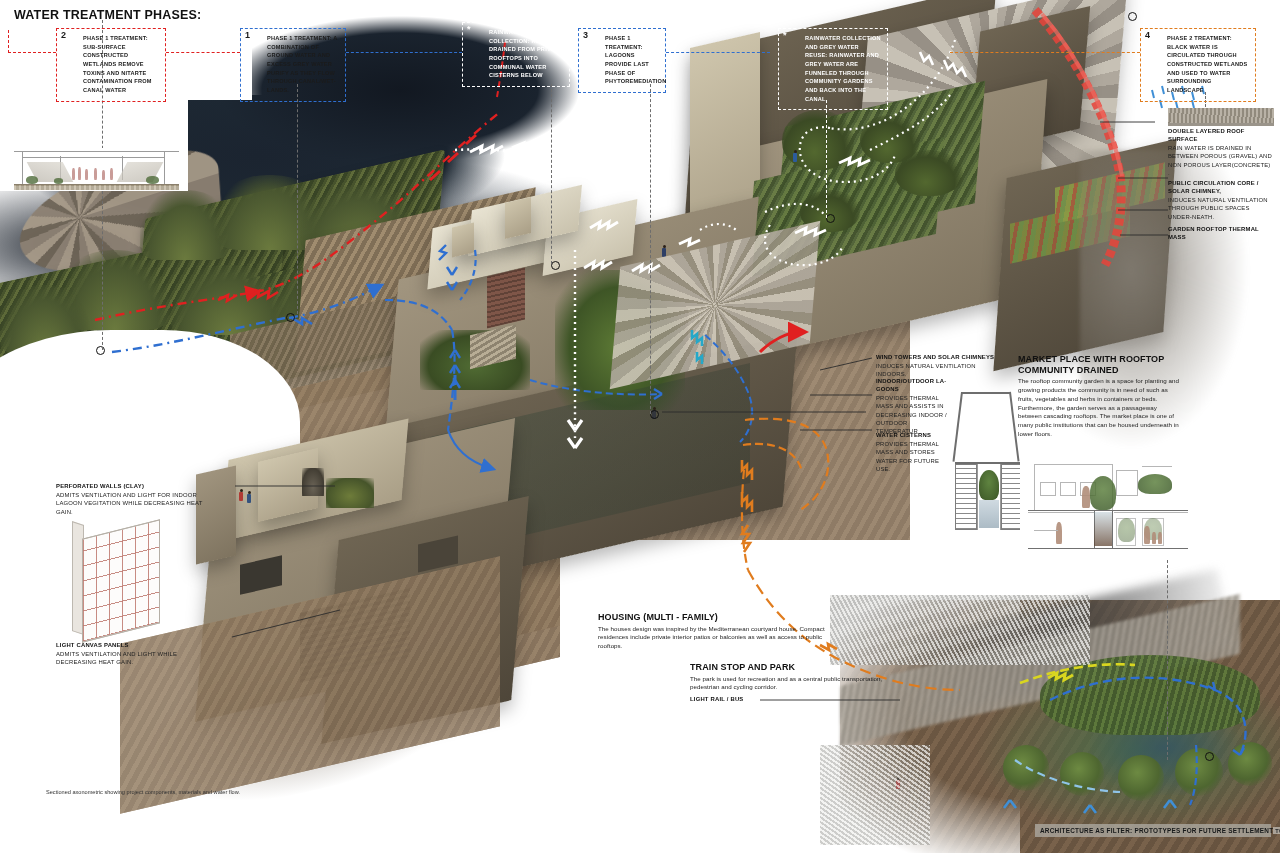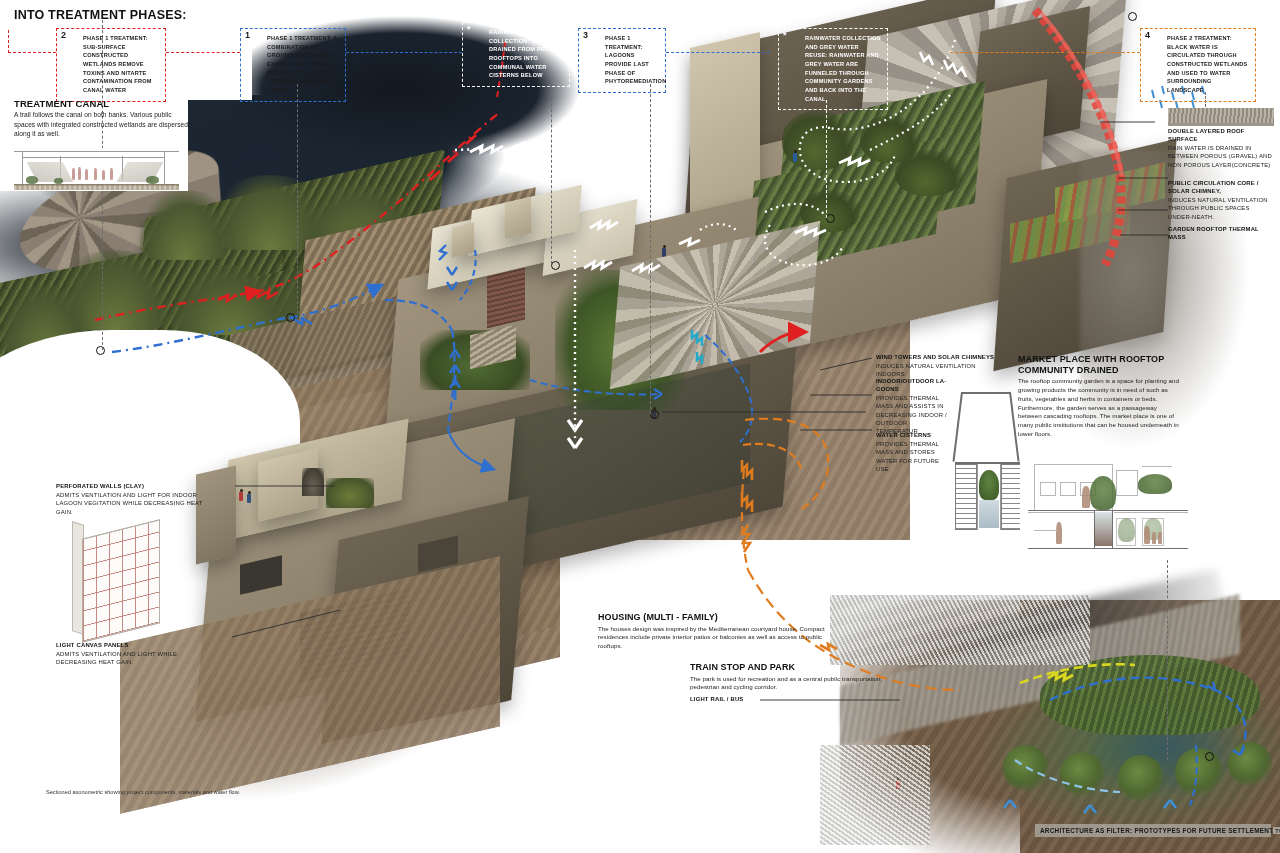--- a/index.html
+++ b/index.html
@@ -504,21 +504,21 @@
   </svg>
 
   <div class="node" style="left:96px;top:346px;"></div>
   <div class="node" style="left:286px;top:313px;"></div>
   <div class="node" style="left:551px;top:261px;"></div>
   <div class="node" style="left:650px;top:410px;"></div>
   <div class="node" style="left:826px;top:214px;"></div>
   <div class="node" style="left:1128px;top:12px;"></div>
   <div class="node" style="left:1205px;top:752px;"></div>
 
-  <div class="board-title">INTO TREATMENT PHASES:</div>
+  <div class="board-title">WATER TREATMENT PHASES:</div>
 
   <div class="lead red" style="left:8px;  top:52px;  width:48px;"></div>
   <div class="vlead red" style="left:8px;  top:30px;  height:23px;"></div>
   <div class="lead red" style="left:166px;top:52px;  width:74px;"></div>
   <div class="lead blue" style="left:346px;top:52px;  width:116px;"></div>
   <div class="lead white" style="left:570px;top:52px;  width:8px;"></div>
   <div class="lead blue" style="left:666px;top:52px;  width:104px;"></div>
   <div class="lead orange" style="left:950px;top:52px;  width:190px;"></div>
   <div class="vlead grey" style="left:297px;top:84px; height:230px;"></div>
   <div class="vlead grey" style="left:102px;top:20px; height:330px;"></div>
@@ -552,24 +552,20 @@
   <div class="phase-box pb-white" style="left:778px;top:28px;width:110px;">
     <div class="num">*</div>
     <div class="ptxt">RAINWATER COLLECTION AND GREY WATER REUSE: RAINWATER AND GREY WATER ARE FUNNELED THROUGH COMMUNITY GARDENS AND BACK INTO THE CANAL.</div>
   </div>
 
   <div class="phase-box pb-orange" style="left:1140px;top:28px;width:116px;">
     <div class="num">4</div>
     <div class="ptxt">PHASE 2 TREATMENT: BLACK WATER IS CIRCULATED THROUGH CONSTRUCTED WETLANDS AND USED TO WATER SURROUNDING LANDSCAPE</div>
   </div>
 
-  <div class="abs" style="left:14px;top:98px;width:180px;">
-    <div class="sec-head">TREATMENT CANAL</div>
-    <div class="sec-body" style="margin-top:1px;">A trail follows the canal on both banks. Various public spaces with integrated constructed wetlands are dispersed along it as well.</div>
-  </div>
 
   <div class="thumb" style="left:14px;top:148px;width:165px;height:42px;">
     <div class="ln thin" style="left:0;top:3px;width:165px;height:1px;"></div>
     <div class="ln" style="left:0;top:36px;width:165px;height:1.5px;background:#8a7f6c;"></div>
     <div class="ln thin" style="left:8px;top:3px;width:1px;height:33px;"></div>
     <div class="ln thin" style="left:150px;top:3px;width:1px;height:33px;"></div>
     <div class="ln thin" style="left:46px;top:8px;width:1px;height:24px;"></div>
     <div class="ln thin" style="left:108px;top:8px;width:1px;height:24px;"></div>
     <div class="ln thin" style="left:8px;top:9px;width:142px;height:1px;"></div>
     <div class="abs" style="left:18px;top:14px;width:36px;height:20px;background:linear-gradient(200deg,#d8d4cb,#b9b4a9);opacity:.7;transform:skewX(28deg);"></div>

